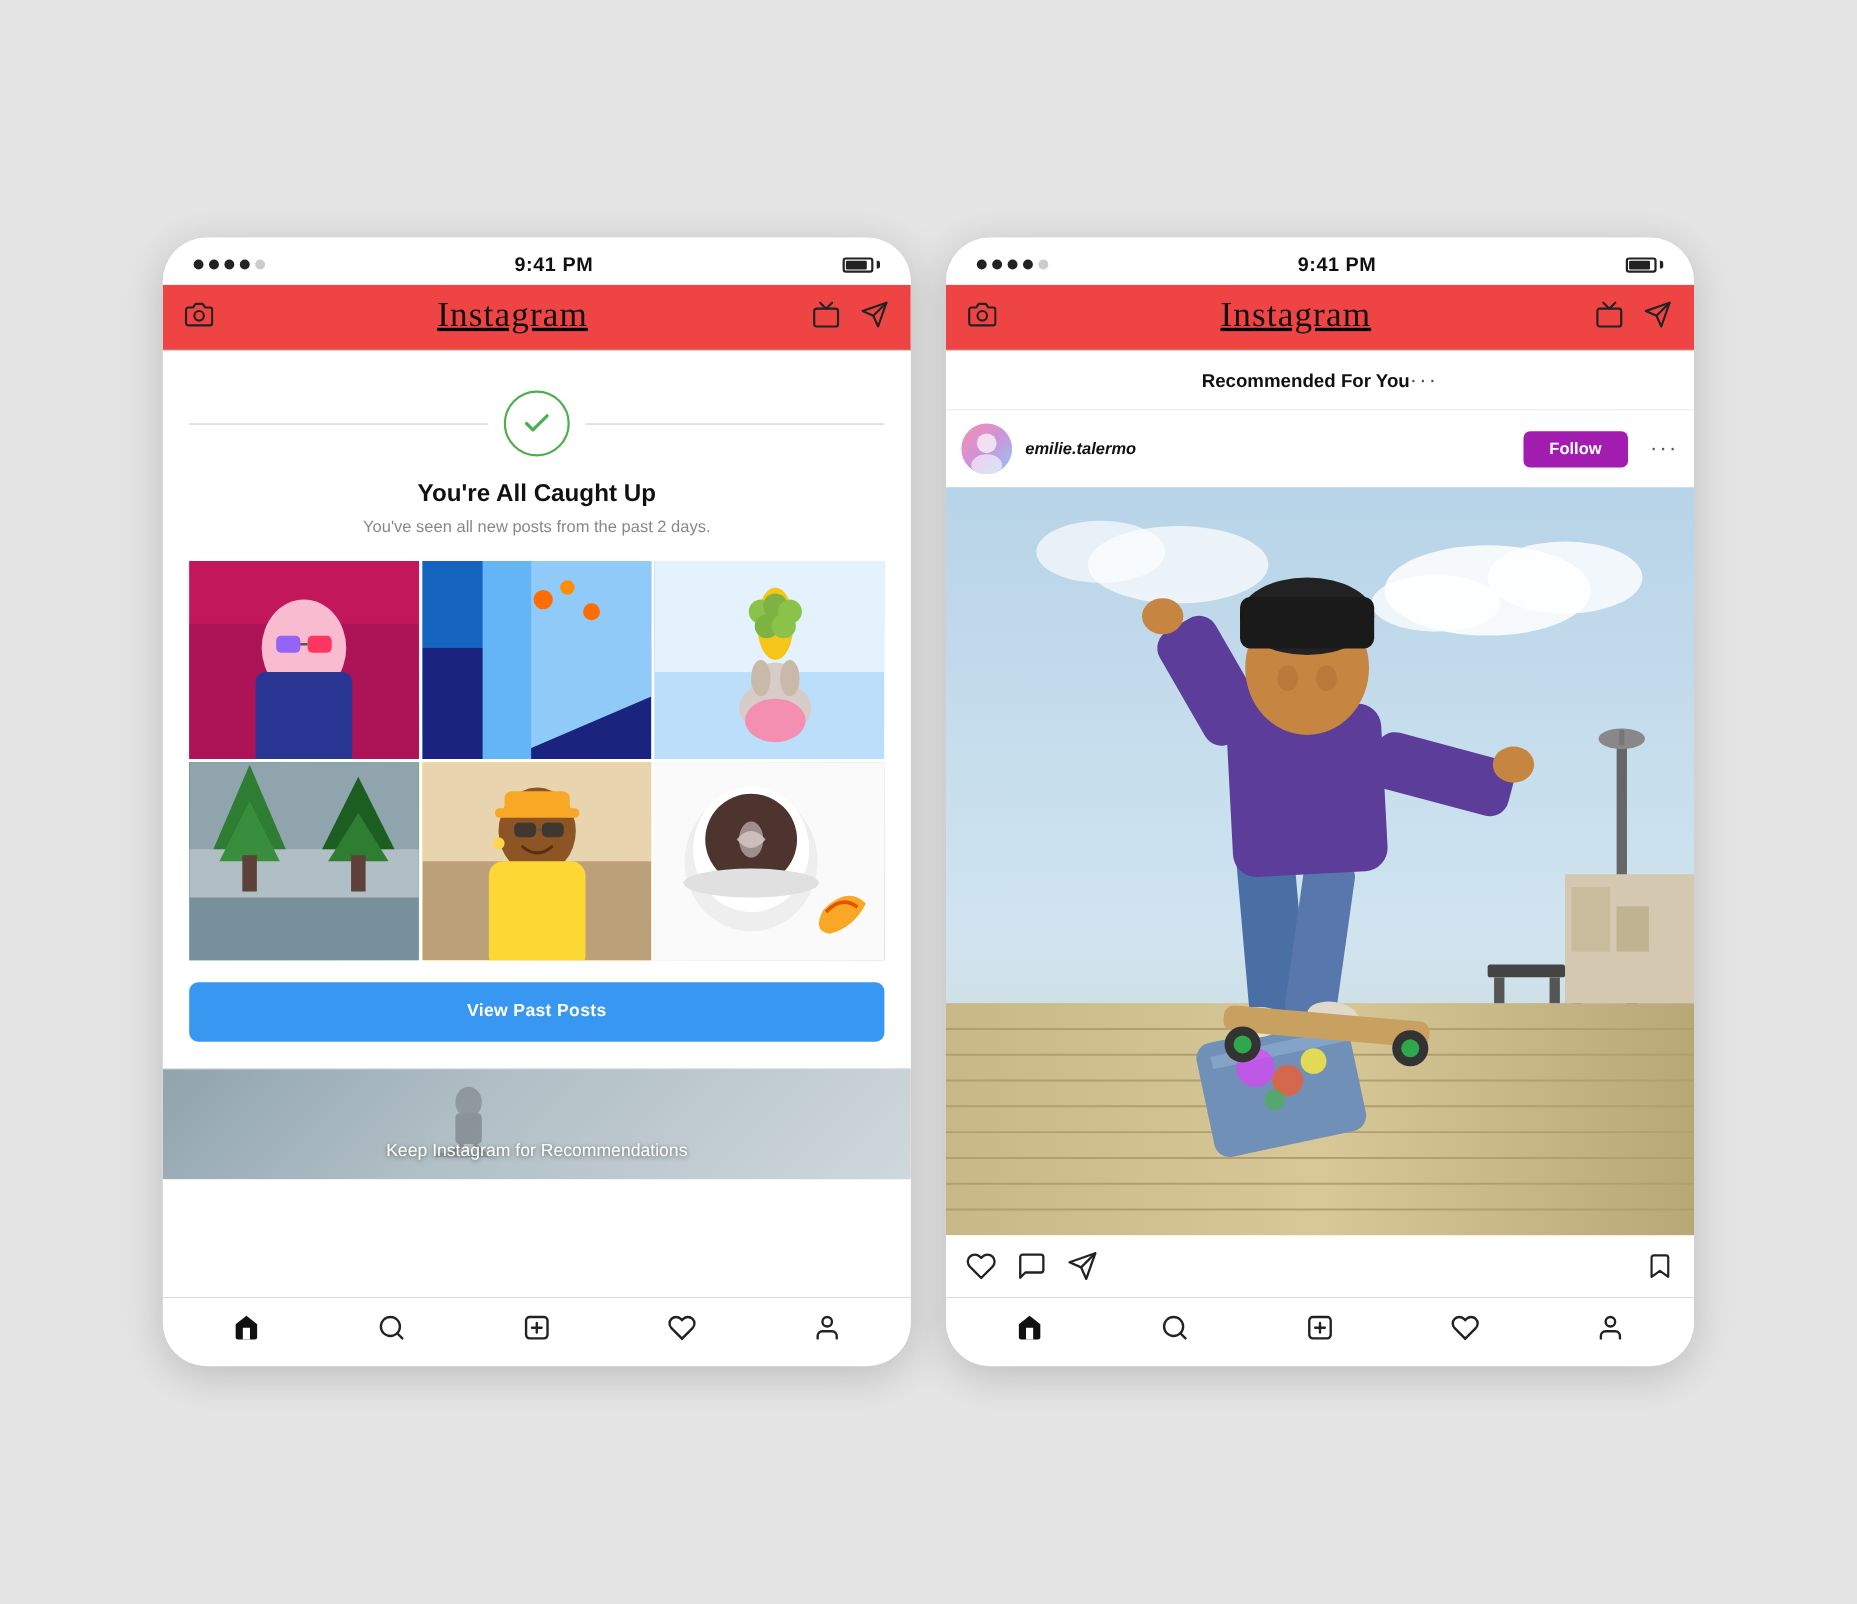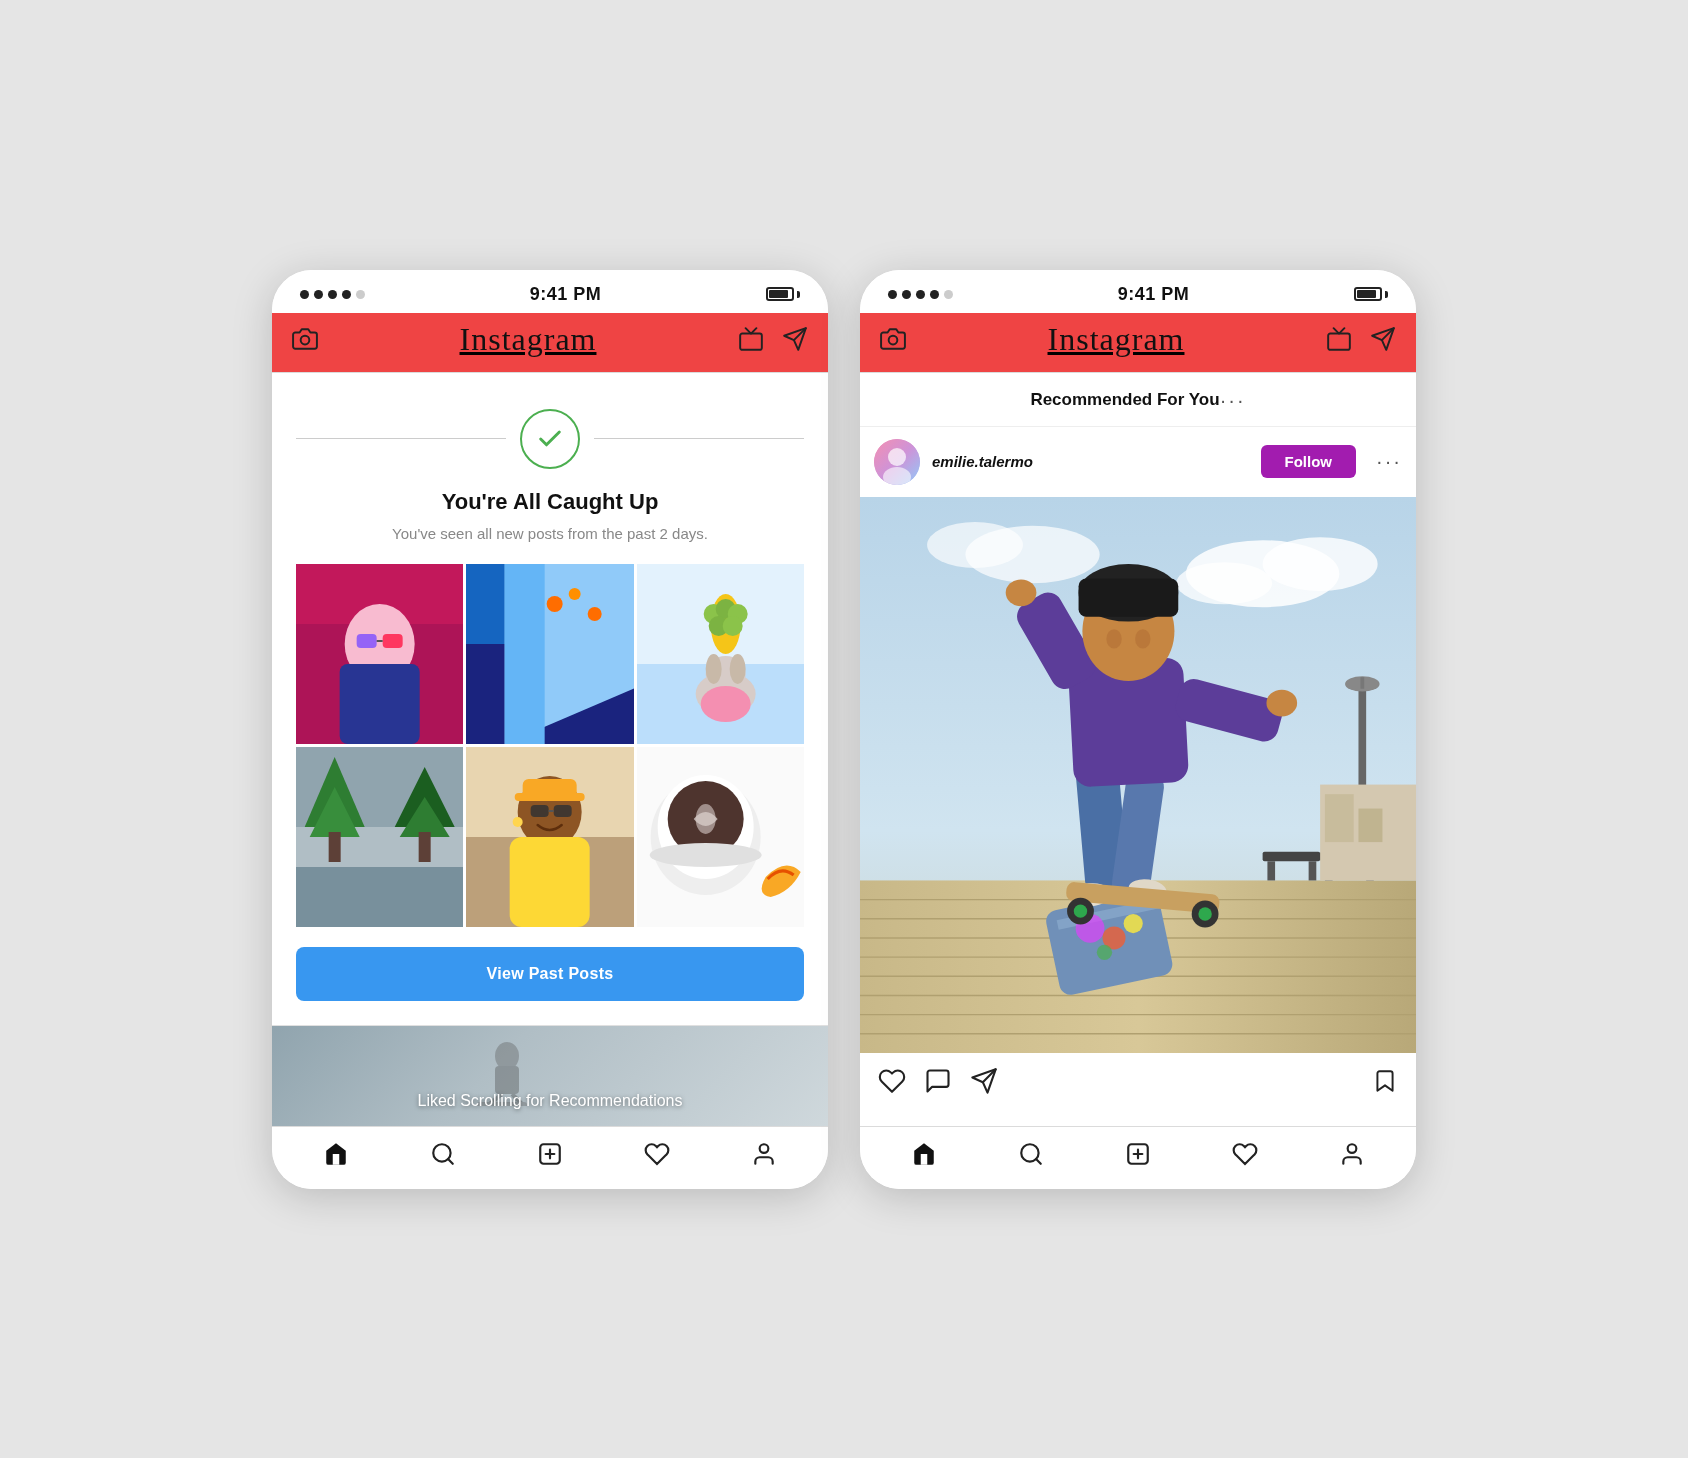--- a/index.html
+++ b/index.html
@@ -10,21 +10,21 @@
       align-items: center;
       min-height: 100vh;
       font-family: -apple-system, BlinkMacSystemFont, 'Segoe UI', Helvetica, Arial, sans-serif;
     }
     .phones-container {
       display: flex;
       gap: 32px;
       padding: 40px;
     }
     .phone {
-      width: 556px;
+      width: 680px;
       background: #fff;
       border-radius: 40px;
       box-shadow: 0 8px 40px rgba(0,0,0,0.18);
       overflow: hidden;
       display: flex;
       flex-direction: column;
     }
     
     .status-bar {
       display: flex;
@@ -484,21 +484,21 @@
         <div class="banner-skater-bg"></div>
 
         <svg style="position:absolute;bottom:20%;left:35%;opacity:0.35;" width="80" height="80" viewBox="0 0 80 80">
           <ellipse cx="40" cy="30" rx="12" ry="14" fill="#555"></ellipse>
           <rect x="28" y="40" width="24" height="28" rx="4" fill="#444"></rect>
           <line x1="35" y1="68" x2="20" y2="80" stroke="#444" stroke-width="4"></line>
           <line x1="45" y1="68" x2="55" y2="78" stroke="#444" stroke-width="4"></line>
 
           <rect x="10" y="76" width="50" height="6" rx="3" fill="#666"></rect>
         </svg>
-        <div class="banner-text">Liked Scrolling for Recommendations</div>
+        <div class="banner-text">Keep Instagram for Recommendations</div>
       </div>
     </div>
 
     <div class="bottom-nav">
       <span class="nav-icon">
         <svg width="26" height="26" viewBox="0 0 24 24" fill="#111" stroke="none">
           <path d="M3 9l9-7 9 7v11a2 2 0 0 1-2 2H5a2 2 0 0 1-2-2z"></path>
           <polyline points="9 22 9 12 15 12 15 22" fill="#fff"></polyline>
         </svg>
       </span>

